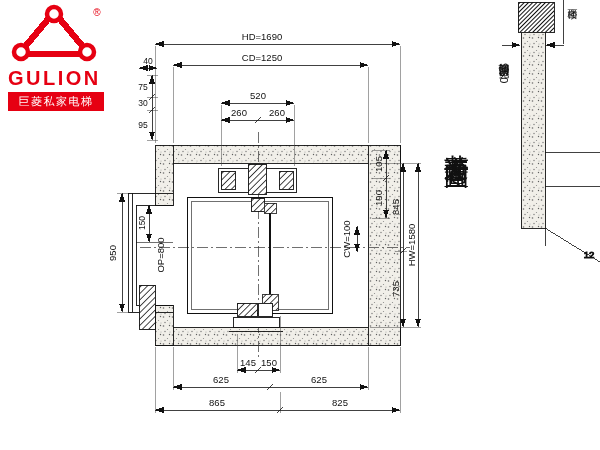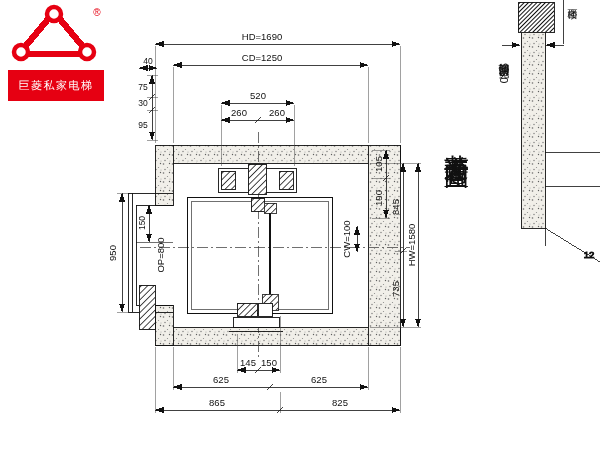--- a/index.html
+++ b/index.html
@@ -9,21 +9,21 @@
   svg .dt{font-family:"Liberation Sans",sans-serif;font-size:9.5px;fill:#111;text-anchor:middle;}
   svg .sm{font-size:8.5px;}
   svg line,svg rect,svg path{shape-rendering:crispEdges;}
   .vtext{position:absolute;writing-mode:vertical-rl;color:#111;}
   .title-v{left:440px;top:134px;font-family:"DejaVu Serif",serif;font-size:25px;letter-spacing:2px;font-weight:500;}
   .door-label{left:496px;top:54px;font-size:11px;letter-spacing:1px;}
   .floor-label{left:565px;top:1px;font-size:10px;}
   .logo{position:absolute;left:8px;top:4px;width:96px;}
   .logo .brand{color:#e60012;font-weight:bold;font-size:20px;letter-spacing:2.5px;line-height:1;margin-top:2px;}
   .logo .tagline{background:#e60012;color:#ffffff;font-size:11px;letter-spacing:1.5px;
-                 padding:8px 4px;margin-top:4px;text-align:center;white-space:nowrap;}
+                 padding:2px 4px;margin-top:4px;text-align:center;white-space:nowrap;}
 </style>
 </head>
 <body>
 
 <div class="canvas">
 
   <svg class="plan" width="600" height="450" viewBox="0 0 600 450">
     <defs>
       <marker id="arr" markerWidth="10" markerHeight="8" refX="8.5" refY="3" orient="auto-start-reverse" markerUnits="userSpaceOnUse">
         <path d="M0,0 L9,3 L0,6 Z" fill="#111"></path>
@@ -197,16 +197,17 @@
   <div class="vtext floor-label">楼面</div>
 
   <div class="logo">
     <svg width="96" height="58" viewBox="0 0 96 58">
       <path d="M46 8 L11 50 L81 50 Z" fill="none" stroke="#e60012" stroke-width="6.5" stroke-linejoin="round"></path>
       <circle cx="46" cy="10" r="7" fill="#ffffff" stroke="#e60012" stroke-width="4.5"></circle>
       <circle cx="13" cy="48" r="7" fill="#ffffff" stroke="#e60012" stroke-width="4.5"></circle>
       <circle cx="79" cy="48" r="7" fill="#ffffff" stroke="#e60012" stroke-width="4.5"></circle>
       <text x="89" y="12" font-size="10" fill="#e60012" text-anchor="middle">®</text>
     </svg>
+    <div class="brand">GULION</div>
     <div class="tagline">巨菱私家电梯</div>
   </div>
 
 </div>
 
 </body></html>

